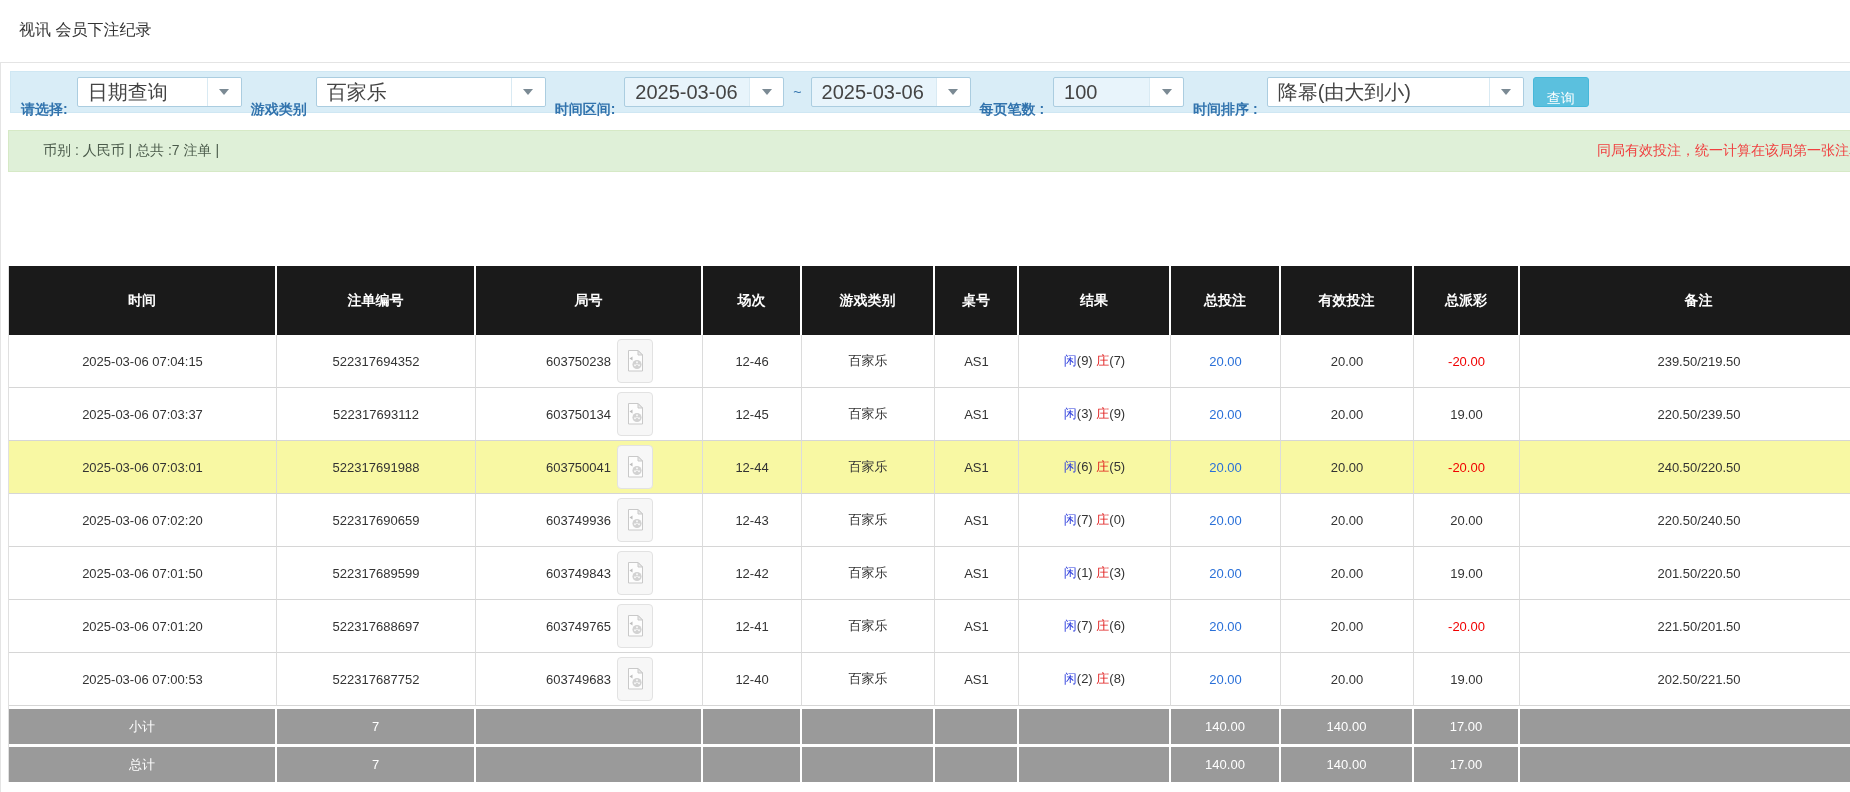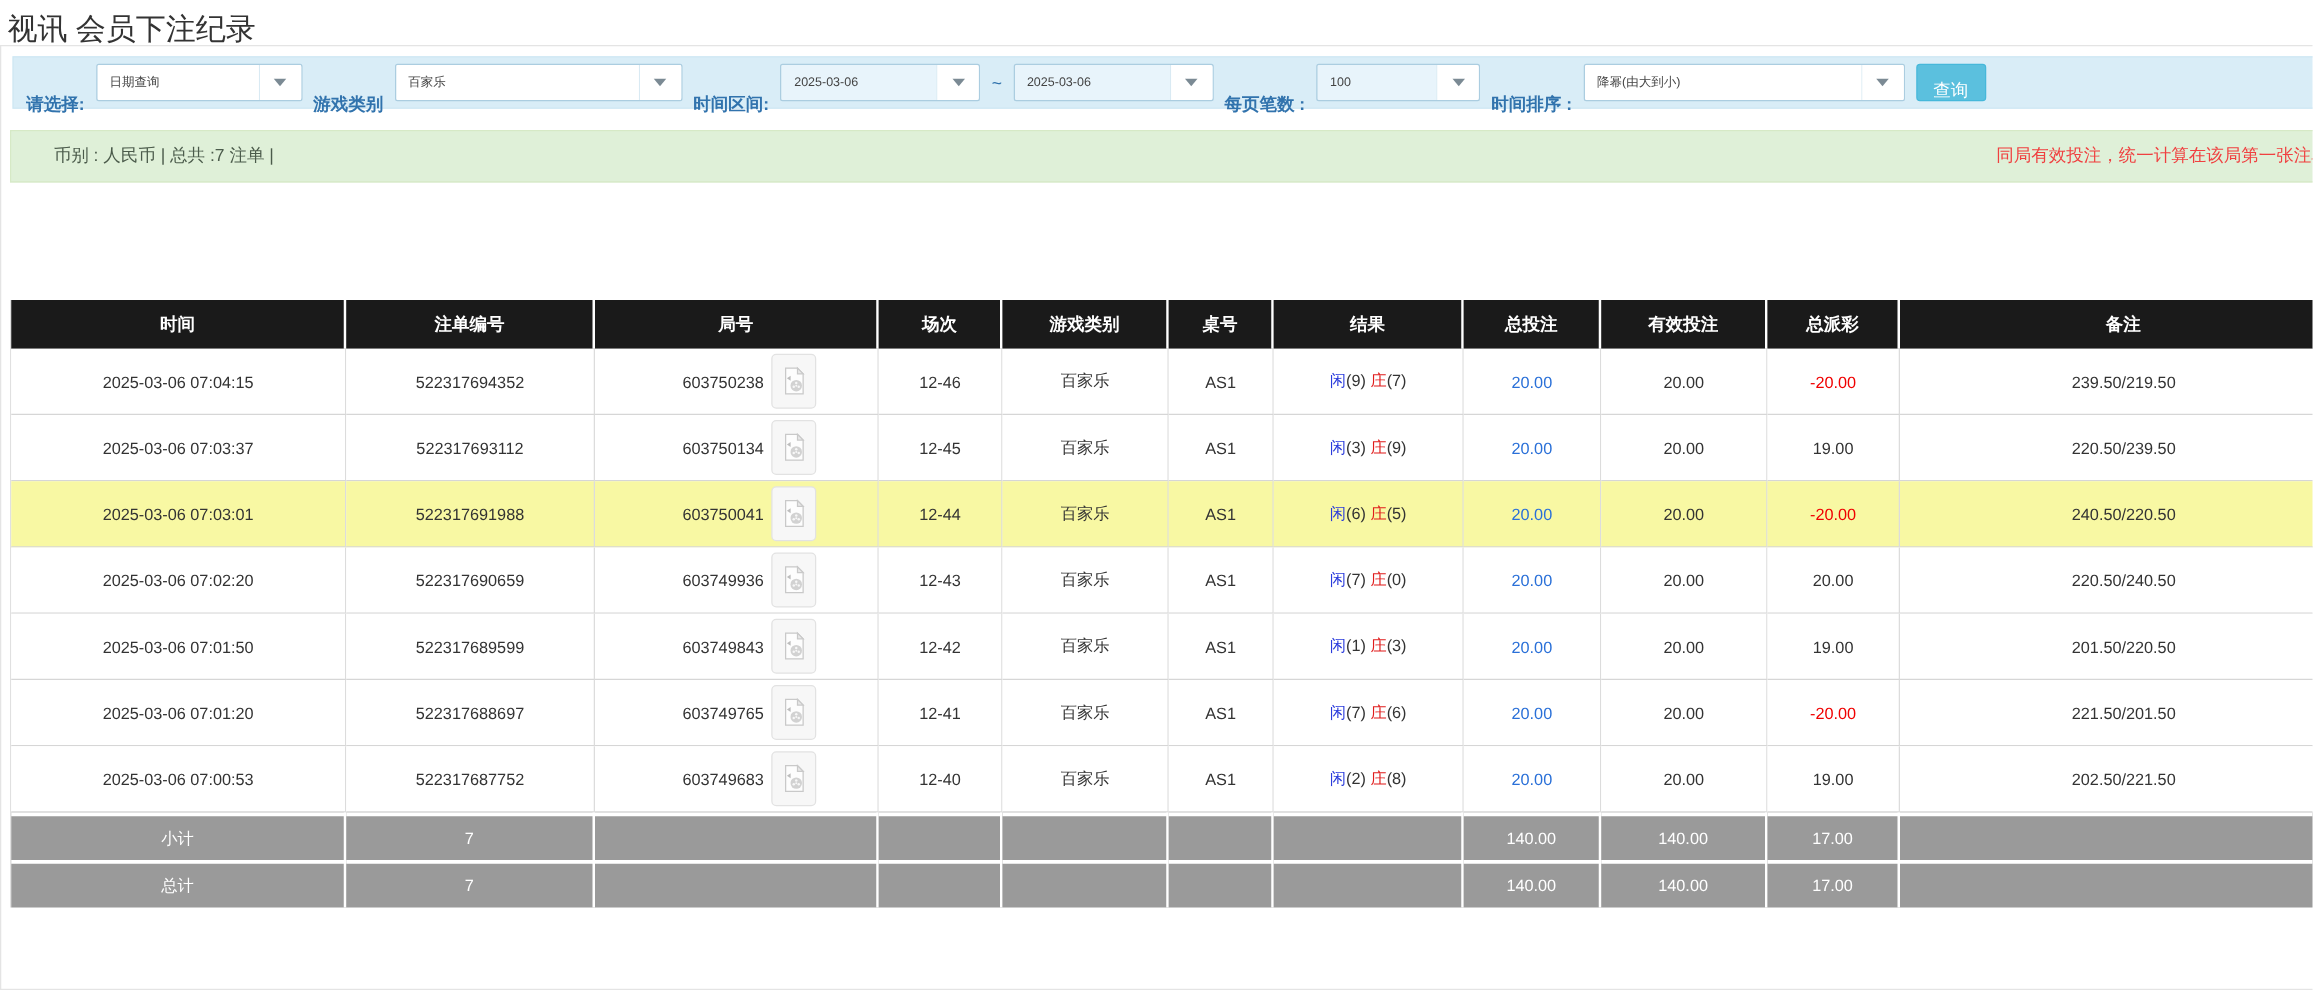--- a/index.html
+++ b/index.html
@@ -1,37 +1,37 @@
 <!DOCTYPE html>
 <html><head>
 <meta charset="utf-8">
 <style>
   html,body{margin:0;padding:0;}
   body{
     width:1850px;height:792px;overflow:hidden;background:#fff;
     font-family:"Liberation Sans","DejaVu Sans",sans-serif;color:#333;
   }
-  .page-title{font-size:24px;font-weight:400;color:#333;margin:0;padding:7px 0 6px 6px;height:23px;}
+  .page-title{font-size:16px;font-weight:400;color:#333;margin:13px;padding:7px 0 6px 6px;height:23px;}
   .panel{
     width:1890px;height:756px;box-sizing:border-box;
     border:1px solid #e4e4e4;padding:8px 8px 0 7px;
   }
   
   .filter-bar{
     height:42px;box-sizing:border-box;background:#d9edf7;border:1px solid #cfe7f3;
     display:flex;align-items:center;gap:9px;padding:0 10px;margin-left:2px;width:1860px;
   }
   .flabel{font-size:14px;font-weight:bold;color:#3173ad;white-space:nowrap;margin-top:35px;}
   .tilde{font-size:14px;color:#3173ad;}
   .sel{
     display:inline-flex;align-items:stretch;height:30px;box-sizing:border-box;
     background:#fff;border:1px solid #abcde0;border-radius:2px;cursor:pointer;flex:none;
   }
   .sel.lightblue{background:#e8f4fb;}
-  .sel-val{flex:1;display:flex;align-items:center;padding:0 10px;font-size:10px;color:#444;white-space:nowrap;overflow:hidden;}
+  .sel-val{flex:1;display:flex;align-items:center;padding:0 10px;font-size:20px;color:#444;white-space:nowrap;overflow:hidden;}
   .sel-arrow{
     width:33px;flex:none;background:#fff;border-left:1px solid #d9eaf3;
     display:flex;align-items:center;justify-content:center;border-radius:0 2px 2px 0;
   }
   .caret{width:0;height:0;border-left:5px solid transparent;border-right:5px solid transparent;border-top:6px solid #7b8a94;}
   .w-mode{width:165px;}.w-game{width:230px;}.w-date{width:160px;text-align:right;}.w-size{width:131px;}.w-sort{width:257px;}
   .btn-query{
     height:30px;padding:12px 13px;background:#5bc0de;border:1px solid #46b8da;border-radius:3px;
     color:#fff;font-size:14px;cursor:pointer;font-family:inherit;
   }
@@ -40,21 +40,21 @@
     height:42px;box-sizing:border-box;background:#dff0d8;border:1px solid #d6e9c6;
     margin-top:17px;width:1868px;display:flex;align-items:center;justify-content:space-between;
     padding:0 12px 0 34px;
   }
   .summary-left{font-size:14px;color:#4b5b4b;}
   .summary-notice{font-size:14px;color:#f04040;white-space:nowrap;}
   
   table.records{border-collapse:separate;border-spacing:0;table-layout:fixed;width:1870px;margin-top:94px;border-left:1px solid #e0e0e0;}
   thead th{
     background:#1a1a1a;color:#fff;font-size:14px;font-weight:bold;height:37px;
-    border-right:2px solid #fff;padding:1px;text-align:center;
+    border-right:2px solid #fff;padding:16px;text-align:center;
   }
   tbody td{
     height:52px;border-bottom:1px solid #d6d6d6;border-right:1px solid #dcdcdc;
     font-size:13px;text-align:center;padding:0;background:#fff;color:#333;
   }
   tr.hl td{background:#f8f8a3;}
   .round-wrap{display:inline-flex;align-items:center;justify-content:center;gap:6px;margin-left:21px;}
   .video-box{
     display:inline-flex;align-items:center;justify-content:center;width:34px;height:42px;
     background:#f7f7f7;border:1px solid #e2e2e2;border-radius:4px;cursor:pointer;

